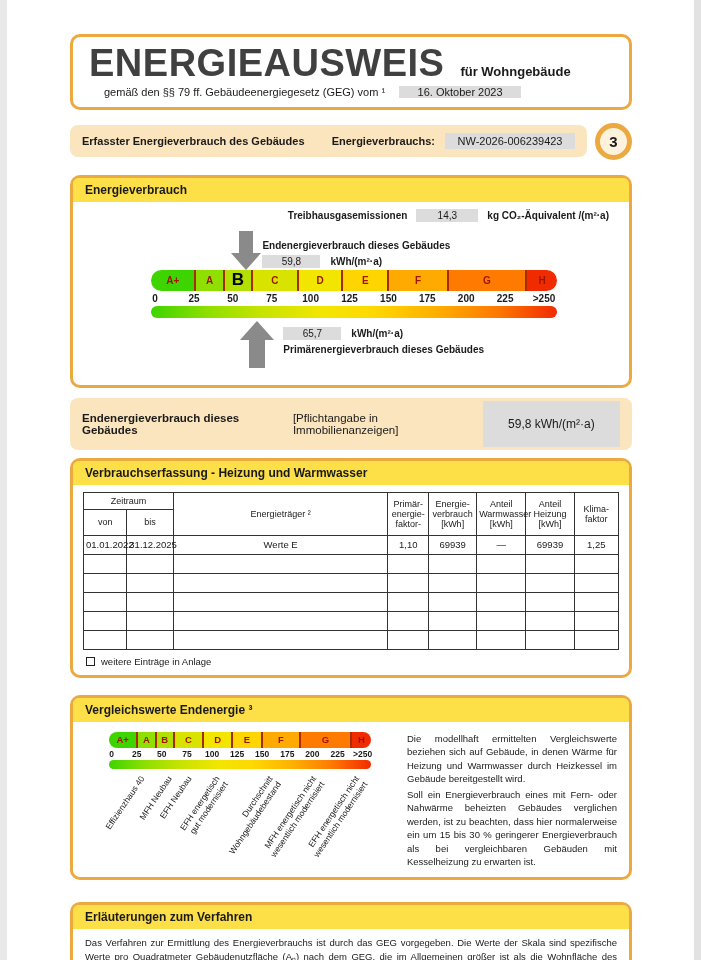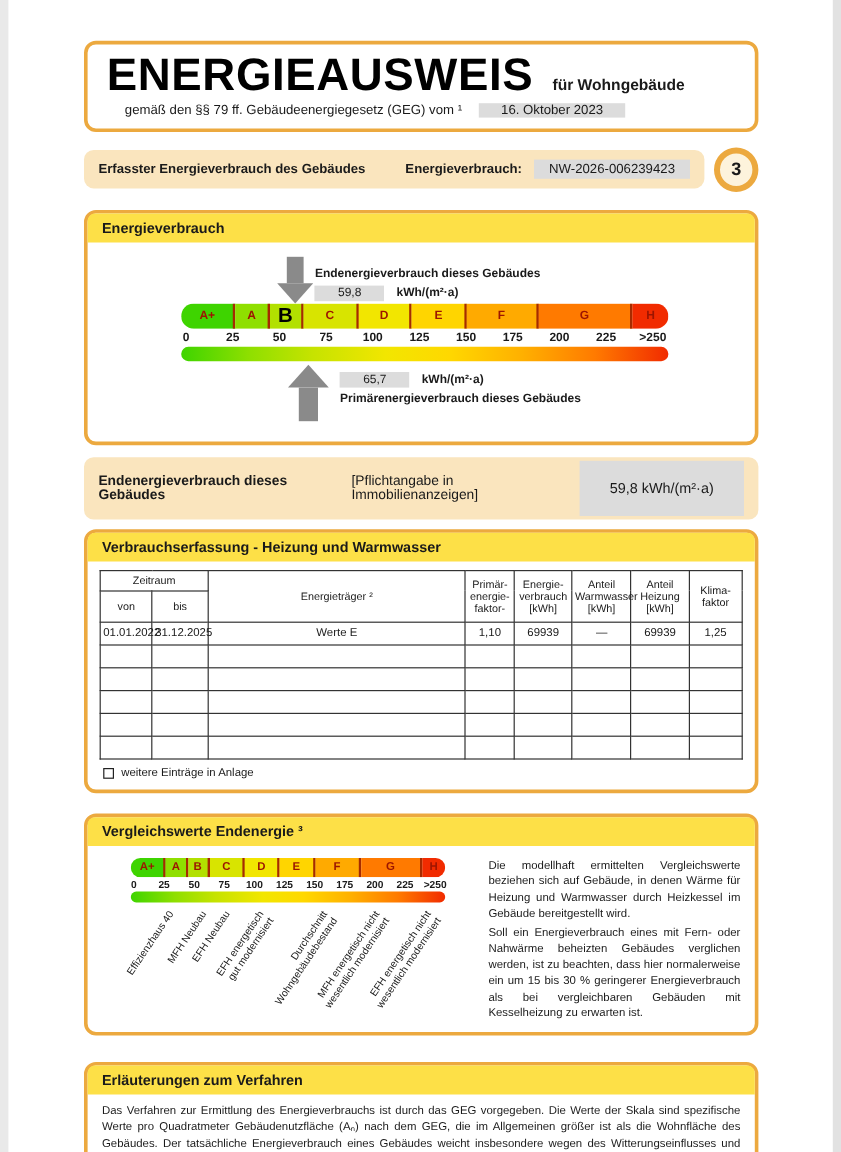--- a/index.html
+++ b/index.html
@@ -18,21 +18,21 @@
   .content { position: absolute; left: 70px; top: 34px; width: 562px; }
 
   .gold-box { border: 3px solid #ECA93F; border-radius: 10px; background: #fff; }
   .section-head { background: #fde047; padding: 5px 12px; font-weight: bold; font-size: 12px; border-radius: 6px 6px 0 0; }
   .gbox { background: #DCDCDC; text-align: center; }
   .preline { white-space: pre-line; }
 
   
   .title-box { padding: 7px 16px 9px; }
   .title-row { display: flex; align-items: baseline; }
-  .title-row h1 { font-size: 38px; font-weight: bold; line-height: 1.05; letter-spacing: 0.5px; color: #000000; }
+  .title-row h1 { font-size: 38px; font-weight: bold; line-height: 1.05; letter-spacing: 0.5px; color: #404040; }
   .title-suffix { font-size: 13px; font-weight: bold; margin-left: 16px; }
   .law-row { display: flex; align-items: center; font-size: 11px; margin-top: 2px; margin-left: 15px; }
   .date-box { margin-left: 14px; font-size: 11px; padding: 0 0; width: 122px; }
 
   
   .meta-row { display: flex; align-items: center; margin-top: 13px; }
   .meta-band { flex: 1; background: #FAE5BE; border-radius: 8px; height: 32px; display: flex; align-items: center; padding: 0 12px; font-size: 11px; }
   .meta-left { font-weight: bold; }
   .reg-label { font-weight: bold; margin-left: auto; margin-right: 10px; }
   .reg-box { width: 130px; font-size: 11px; padding: 2px 0; }
@@ -126,29 +126,34 @@
     </div>
     <div class="law-row">
       <span>gemäß den §§ 79 ff. Gebäudeenergiegesetz (GEG) vom ¹</span>
       <span class="gbox date-box">16. Oktober 2023</span>
     </div>
   </div>
 
   <div class="meta-row">
     <div class="meta-band">
       <span class="meta-left">Erfasster Energieverbrauch des Gebäudes</span>
-      <span class="reg-label">Energieverbrauch:</span>
+      <span class="reg-label">Energieverbrauchs:</span>
       <span class="gbox reg-box">NW-2026-006239423</span>
     </div>
     <div class="badge">3</div>
   </div>
 
   <div class="gold-box cons-box">
     <div class="section-head">Energieverbrauch</div>
     <div class="cons-body">
+      <div class="ghg-row">
+        <span class="lbl">Treibhausgasemissionen</span>
+        <span class="gbox ghg-box">14,3</span>
+        <span class="unit">kg CO₂-Äquivalent /(m²·a)</span>
+      </div>
       <div class="scale-wrap">
         <div class="above">
           <div class="marker-down" style="left: 23.5%;">
             <div class="stem"></div>
               <div class="head"></div>
           </div>
           <div class="end-block" style="left: calc(23.5% + 16px);">
             <div class="end-lbl">Endenergieverbrauch dieses Gebäudes</div>
             <div class="val-row">
               <span class="gbox val-box">59,8</span>

